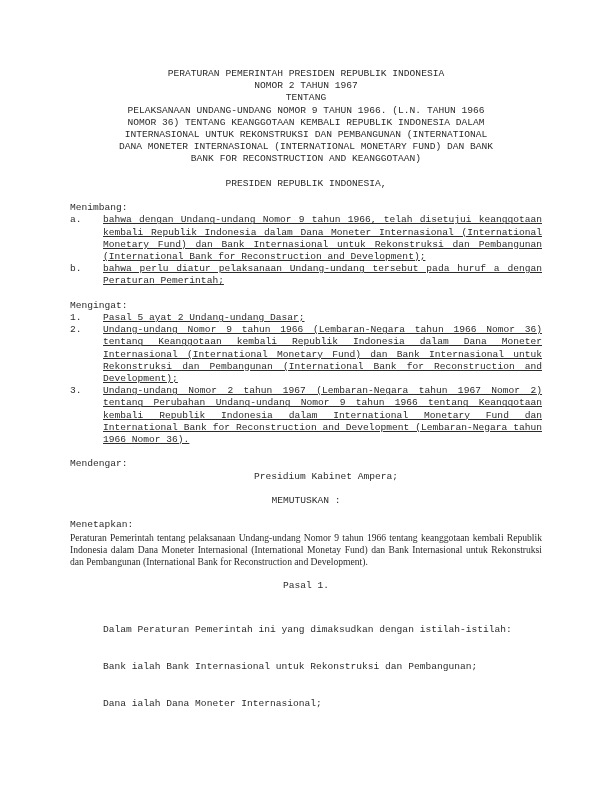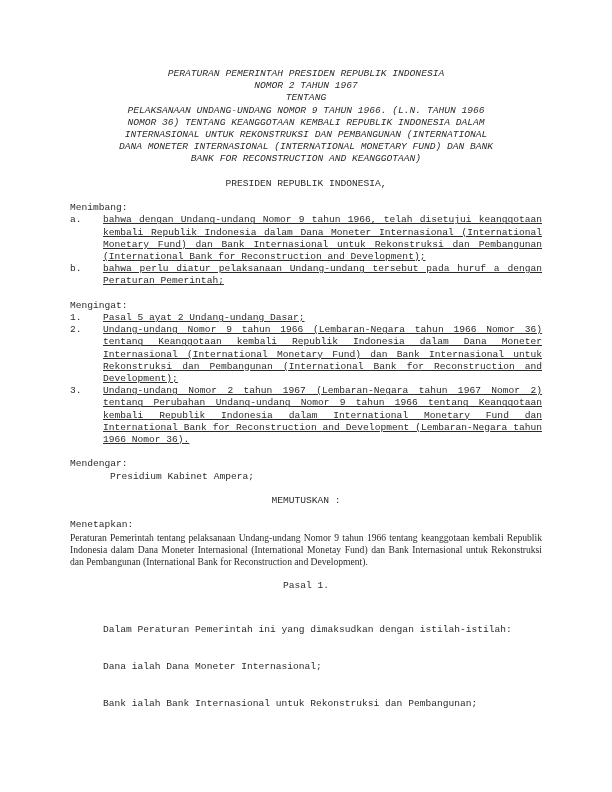--- a/index.html
+++ b/index.html
@@ -27,24 +27,23 @@
     width: 472px;
   }
 
   
   .center {
     text-align: center;
     white-space: pre;
   }
   .title-block .center {
     display: block;
-    font-style: italic;
   }
   .flush {
-    text-align: left;
+    text-align: center;
     white-space: pre;
     padding-left: 40px;
   }
   .spacer-1 { height: 12.2px; }
   .spacer-half { height: 6px; }
 
   
   .list {
     margin: 0;
     padding: 0;
@@ -154,17 +153,17 @@
     <div class="label">Menetapkan:</div>
     <div class="para-flush">Peraturan Pemerintah tentang pelaksanaan Undang-undang Nomor 9 tahun 1966 tentang keanggotaan kembali Republik Indonesia dalam Dana Moneter Internasional (International Monetay Fund) dan Bank Internasional untuk Rekonstruksi dan Pembangunan (International Bank for Reconstruction and Development).</div>
 
     <div class="spacer-1"></div>
 
     <div class="heading-center">Pasal 1.</div>
 
     <div class="spacer-half"></div>
 
     <div class="para-indent">Dalam Peraturan Pemerintah ini yang dimaksudkan dengan istilah-istilah:</div>
+    <div class="para-indent">Bank ialah Bank Internasional untuk Rekonstruksi dan Pembangunan;</div>
     <div class="para-indent">Dana ialah Dana Moneter Internasional;</div>
-    <div class="para-indent">Bank ialah Bank Internasional untuk Rekonstruksi dan Pembangunan;</div>
 
   </div>
 </div>
 
 </body></html>

